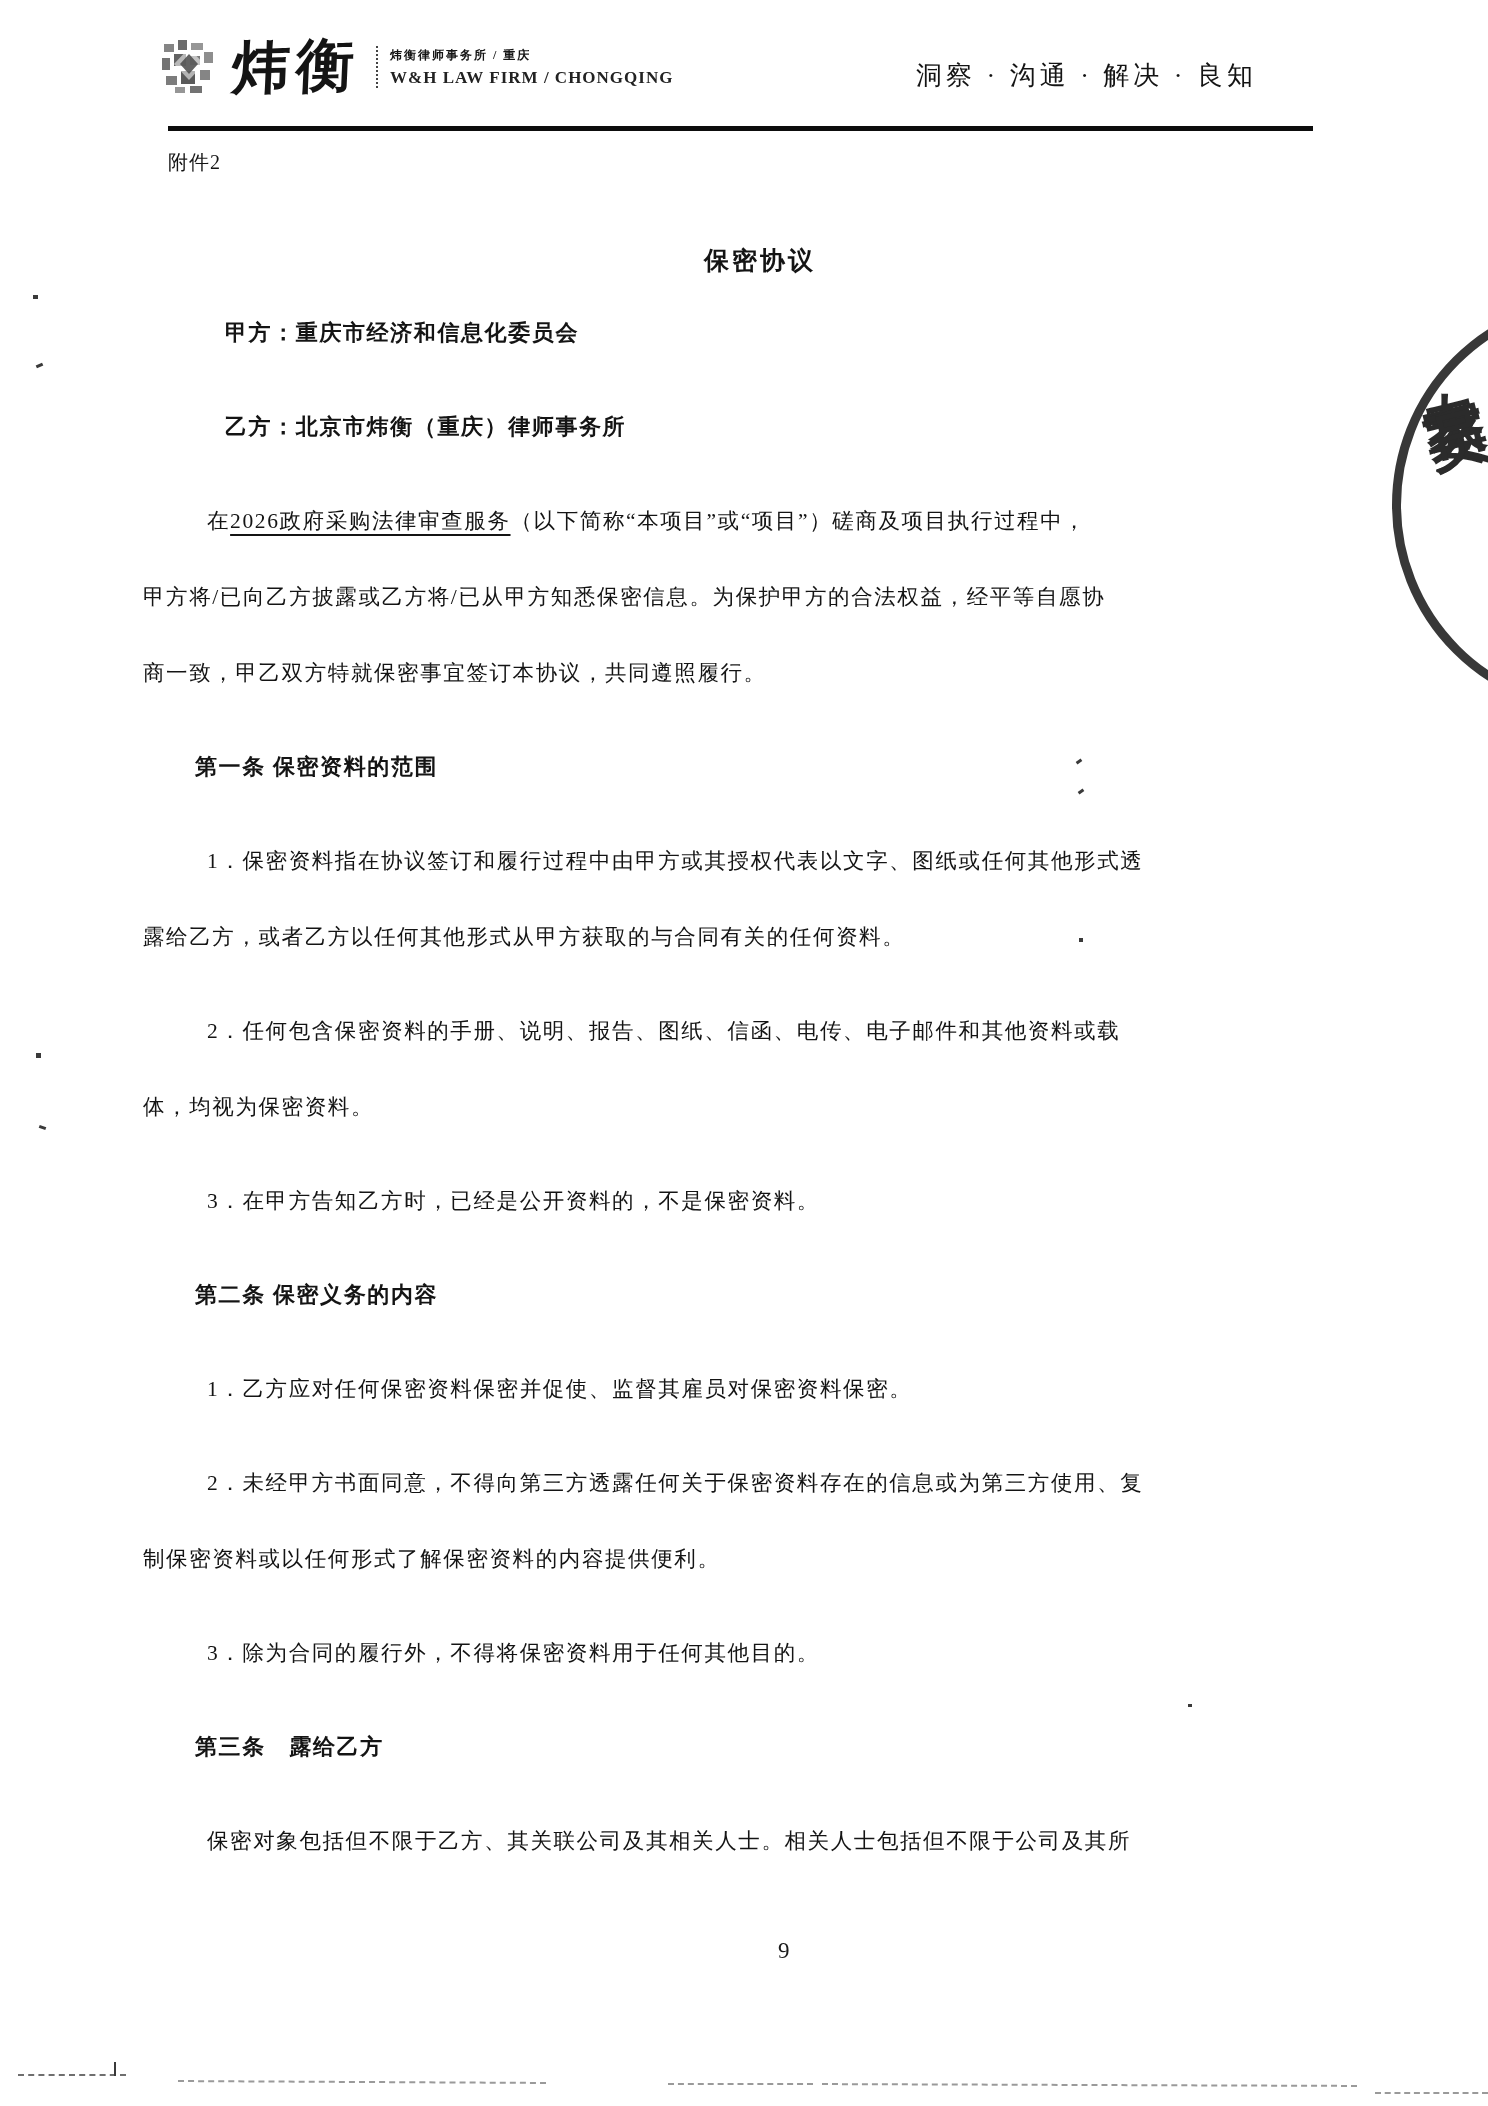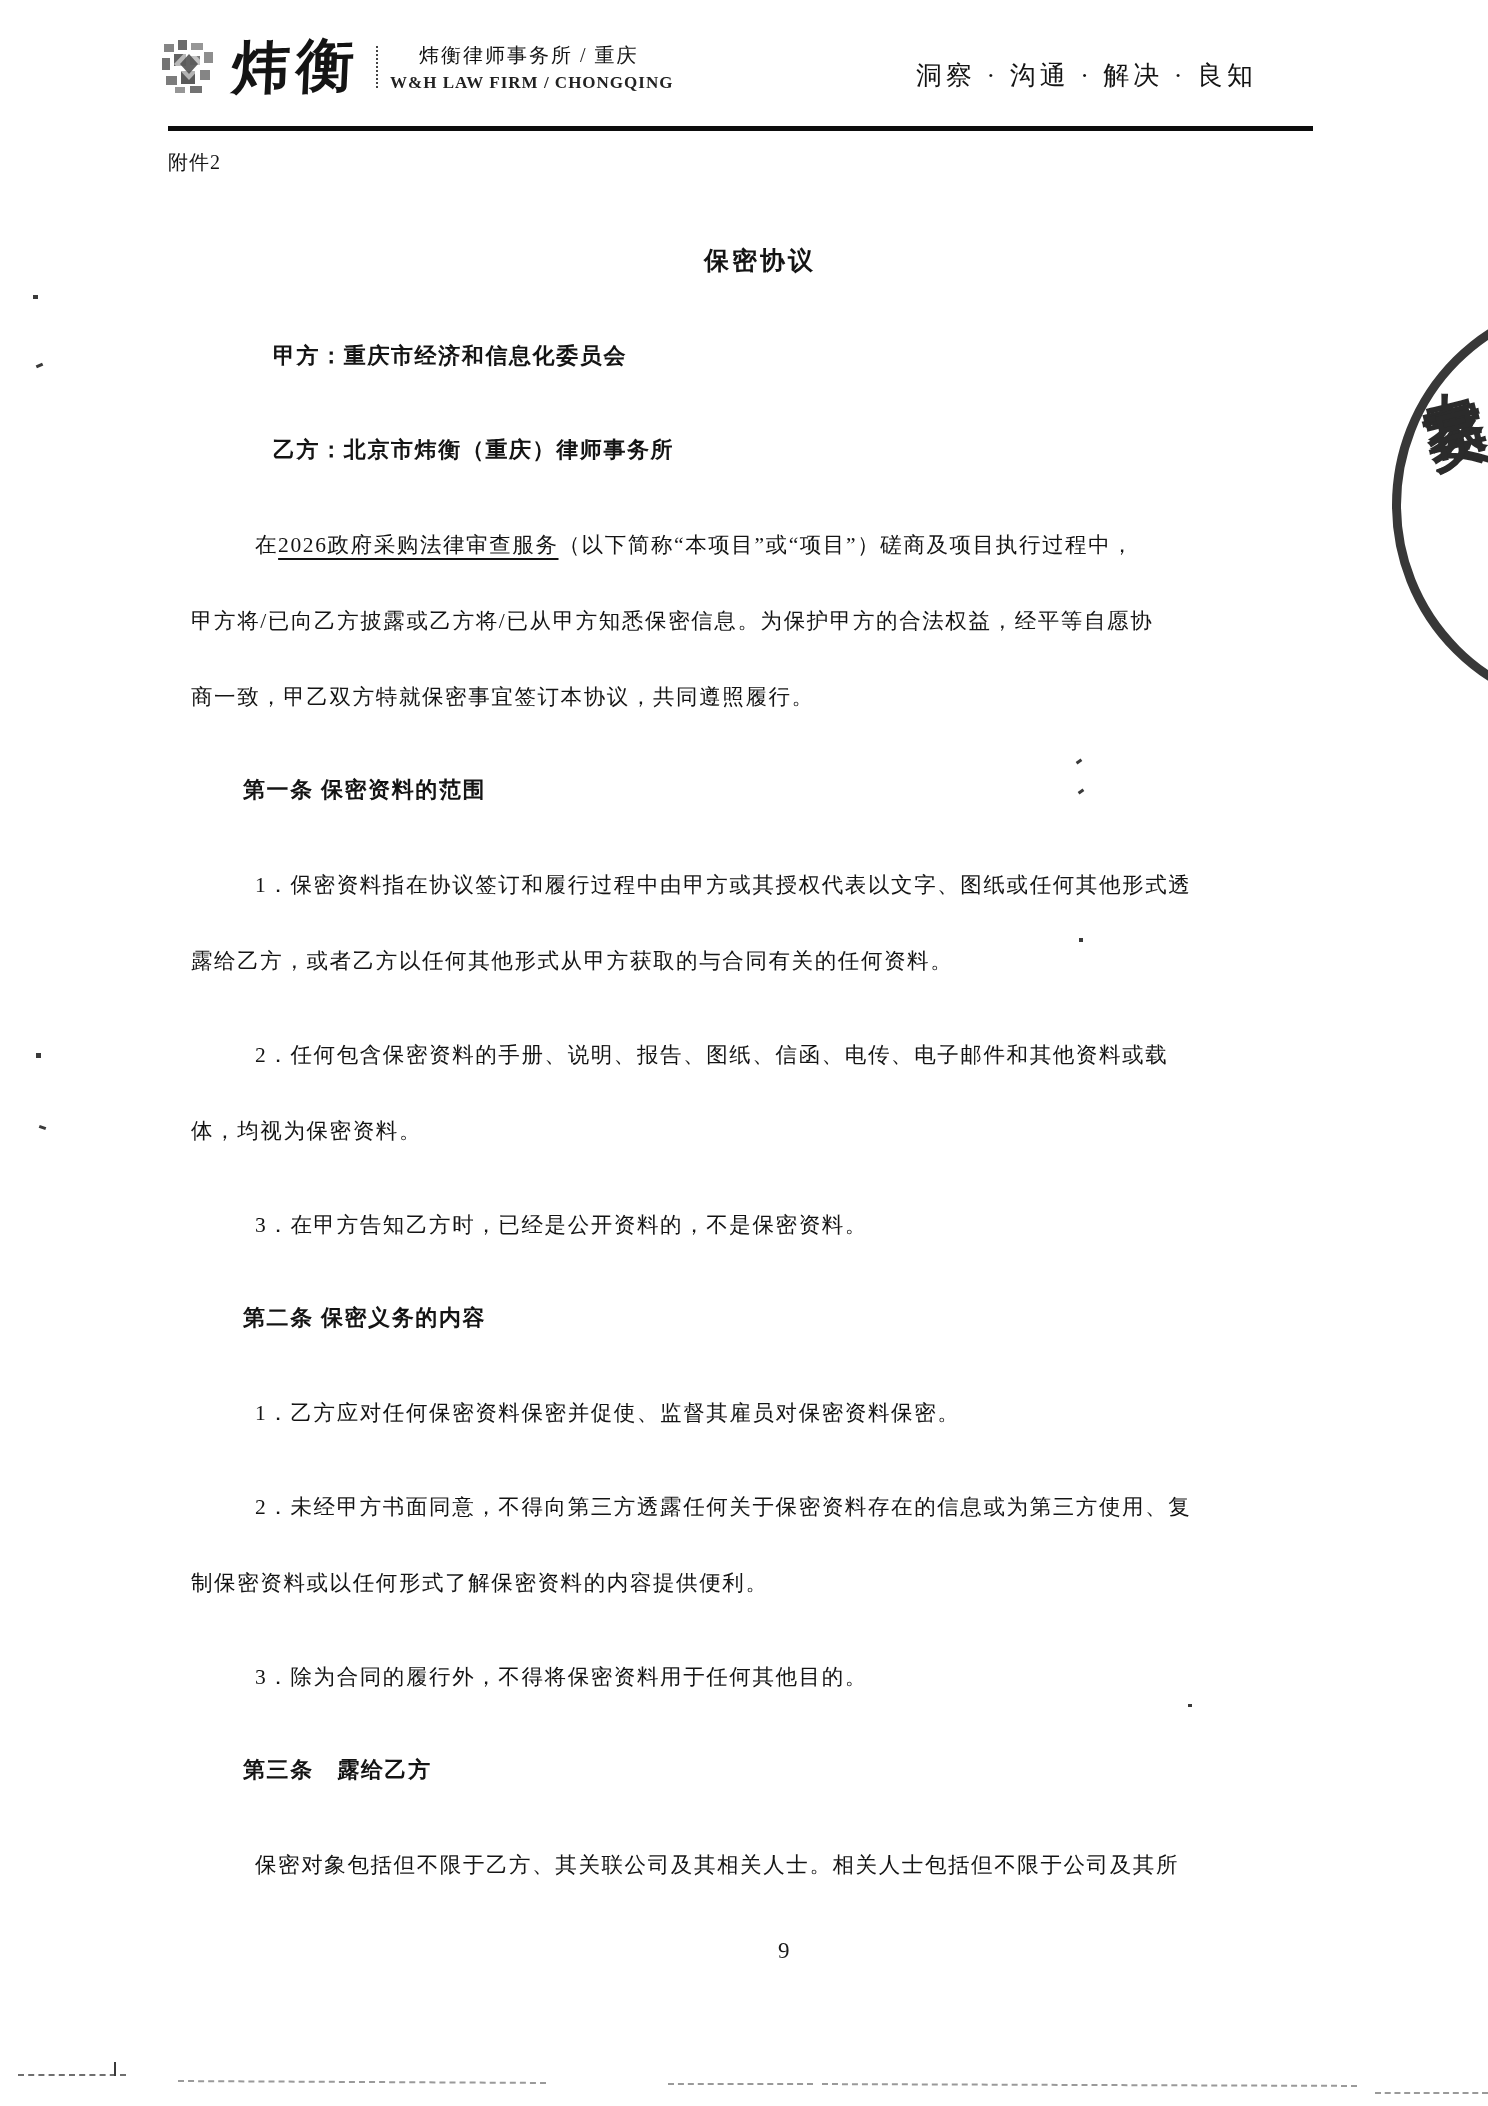--- a/index.html
+++ b/index.html
@@ -15,34 +15,34 @@
   
   .letterhead{position:absolute;top:28px;left:160px;height:78px;display:flex;align-items:center;}
   .seal{width:58px;height:58px;margin-right:14px;opacity:.82;}
   .calli{
     font-size:58px;font-weight:900;letter-spacing:6px;
     transform:rotate(-1.5deg) skewX(-4deg);
     line-height:1;white-space:nowrap;
   }
   .lh-divider{border-left:2px dotted #444;height:42px;margin:0 12px 0 16px;}
   .firm-names{display:flex;flex-direction:column;justify-content:center;}
-  .firm-cn{font-size:20px;font-weight:normal;letter-spacing:2px;margin-left:29px;}
+  .firm-cn{font-size:12px;font-weight:bold;letter-spacing:2px;}
   .firm-en{font-size:17px;font-weight:bold;letter-spacing:1px;margin-top:4px;color:#222;}
   .tagline{
     position:absolute;top:58px;left:916px;width:370px;
     font-size:26px;letter-spacing:4px;font-weight:500;white-space:nowrap;
   }
   .header-rule{position:absolute;top:126px;left:168px;width:1145px;height:5px;background:#0d0d0d;}
   
   .attachment{position:absolute;top:149px;left:168px;font-size:20px;letter-spacing:1px;}
   .doc-title{position:absolute;top:244px;left:0;width:1520px;text-align:center;font-size:25px;font-weight:bold;letter-spacing:3px;}
   .doc-body{position:absolute;top:300px;left:143px;width:1240px;}
   .line{
-    height:76px;display:flex;align-items:center;
-    font-size:21.5px;letter-spacing:1.6px;white-space:nowrap;margin-left:48px;
+    height:76px;display:flex;
+    font-size:21.5px;letter-spacing:1.6px;white-space:nowrap;
   }
   .line.pstart{margin-top:18px;}
   .line.indent{padding-left:64px;}
   .line.party{padding-left:82px;font-weight:bold;font-size:22px;}
   .line.heading{padding-left:52px;font-weight:bold;font-size:22px;}
   .u{text-decoration:underline;text-underline-offset:6px;}
   .page-number{position:absolute;top:1938px;left:778px;font-size:23px;color:#1a1a1a;}
   
   .stamp{position:absolute;top:296px;left:1392px;width:400px;height:400px;
     border:9px solid #1c1c1c;border-radius:50%;opacity:.88;}

